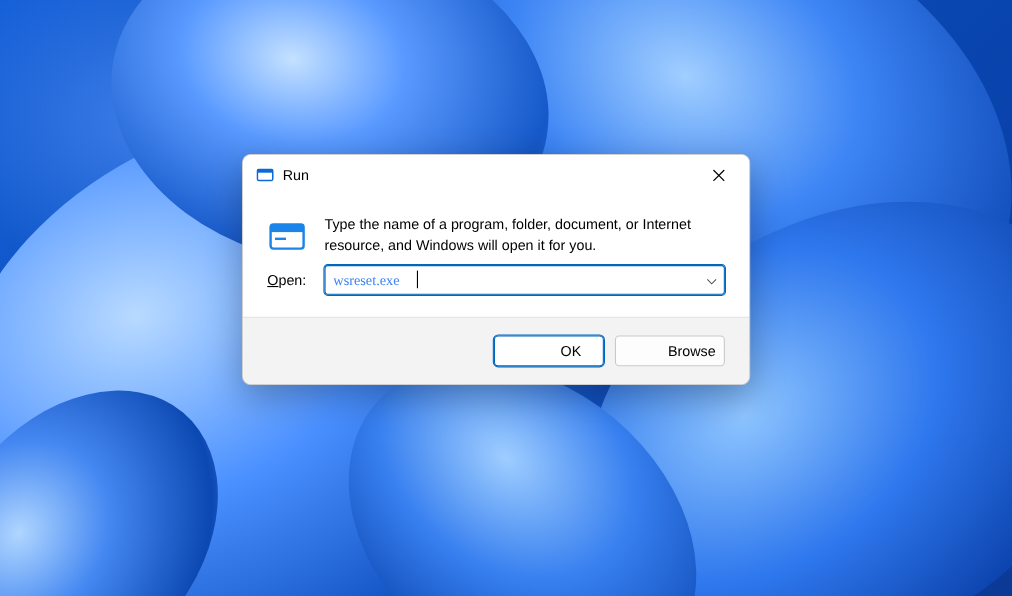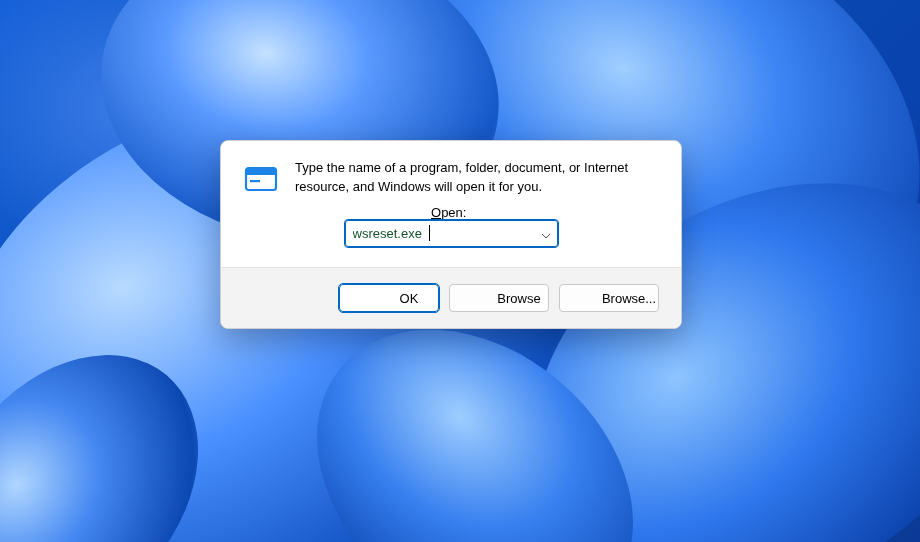--- a/index.html
+++ b/index.html
@@ -98,44 +98,44 @@
       margin-top: 2px;
     }
     .desc {
       font-size: 13px;
       color: #000;
       line-height: 1.45;
     }
     .open-row {
       display: flex;
       align-items: center;
+      gap: 12px;
       margin-bottom: 14px;
-      flex-direction: column;
     }
     .open-label {
       font-size: 13px;
       color: #000;
       width: 40px;
     }
     .underline-first::first-letter { text-decoration: underline; }
     .combo {
       flex: 1;
       position: relative;
     }
     .combo-input {
       width: 100%;
       height: 27px;
       padding: 3px 28px 3px 7px;
       font-size: 13px;
-      font-family: Liberation Sans, sans-serif;
+      font-family: Liberation Serif, serif;
       border: 1px solid #0067c0;
       outline: 1px solid #0067c0;
       border-radius: 3px;
       background: #fff;
-      color: #14532d;
+      color: #3b82f6;
     }
     .combo-chevron {
       position: absolute;
       right: 7px;
       top: 50%;
       transform: translateY(-50%);
       pointer-events: none;
       color: #555;
     }
     .caret {
@@ -182,20 +182,36 @@
 <div class="wallpaper">
   <div class="petal p1"></div>
   <div class="petal p2"></div>
   <div class="petal p3"></div>
   <div class="petal p4"></div>
   <div class="petal p5"></div>
   <div class="petal p6"></div>
 </div>
 
 <div class="run-dialog">
+  <div class="titlebar">
+    <span class="titlebar-icon">
+      <svg viewBox="0 0 16 16" width="16" height="16">
+        <rect x="1" y="3" width="14" height="10" rx="1.2" fill="none" stroke="#0a6ad6" stroke-width="1.4"></rect>
+        <rect x="1" y="3" width="14" height="3" fill="#0a6ad6"></rect>
+      </svg>
+    </span>
+    <span class="titlebar-title">Run</span>
+    <span class="titlebar-spacer"></span>
+    <div class="close-btn">
+      <svg viewBox="0 0 10 10">
+        <line x1="0.5" y1="0.5" x2="9.5" y2="9.5" stroke="currentColor" stroke-width="1"></line>
+        <line x1="9.5" y1="0.5" x2="0.5" y2="9.5" stroke="currentColor" stroke-width="1"></line>
+      </svg>
+    </div>
+  </div>
 
   <div class="body-area">
     <div class="info-row">
       <span class="run-icon">
         <svg viewBox="0 0 36 36" width="36" height="36">
           <rect x="3" y="7" width="30" height="22" rx="2.5" fill="#ffffff" stroke="#1a84e8" stroke-width="2.2"></rect>
           <rect x="3" y="7" width="30" height="7" fill="#1a84e8"></rect>
           <rect x="7" y="19" width="10" height="2.2" fill="#1a84e8"></rect>
         </svg>
       </span>
@@ -212,15 +228,14 @@
             <path d="M1 1 L5 5 L9 1" fill="none" stroke="currentColor" stroke-width="1"></path>
           </svg>
         </span>
       </div>
     </div>
   </div>
 
   <div class="button-bar">
     <button class="btn default">OK</button>
     <button class="btn">Browse</button>
-    <button class="btn underline-first">Browse...</button>
   </div>
 </div>
 
 </body></html>

